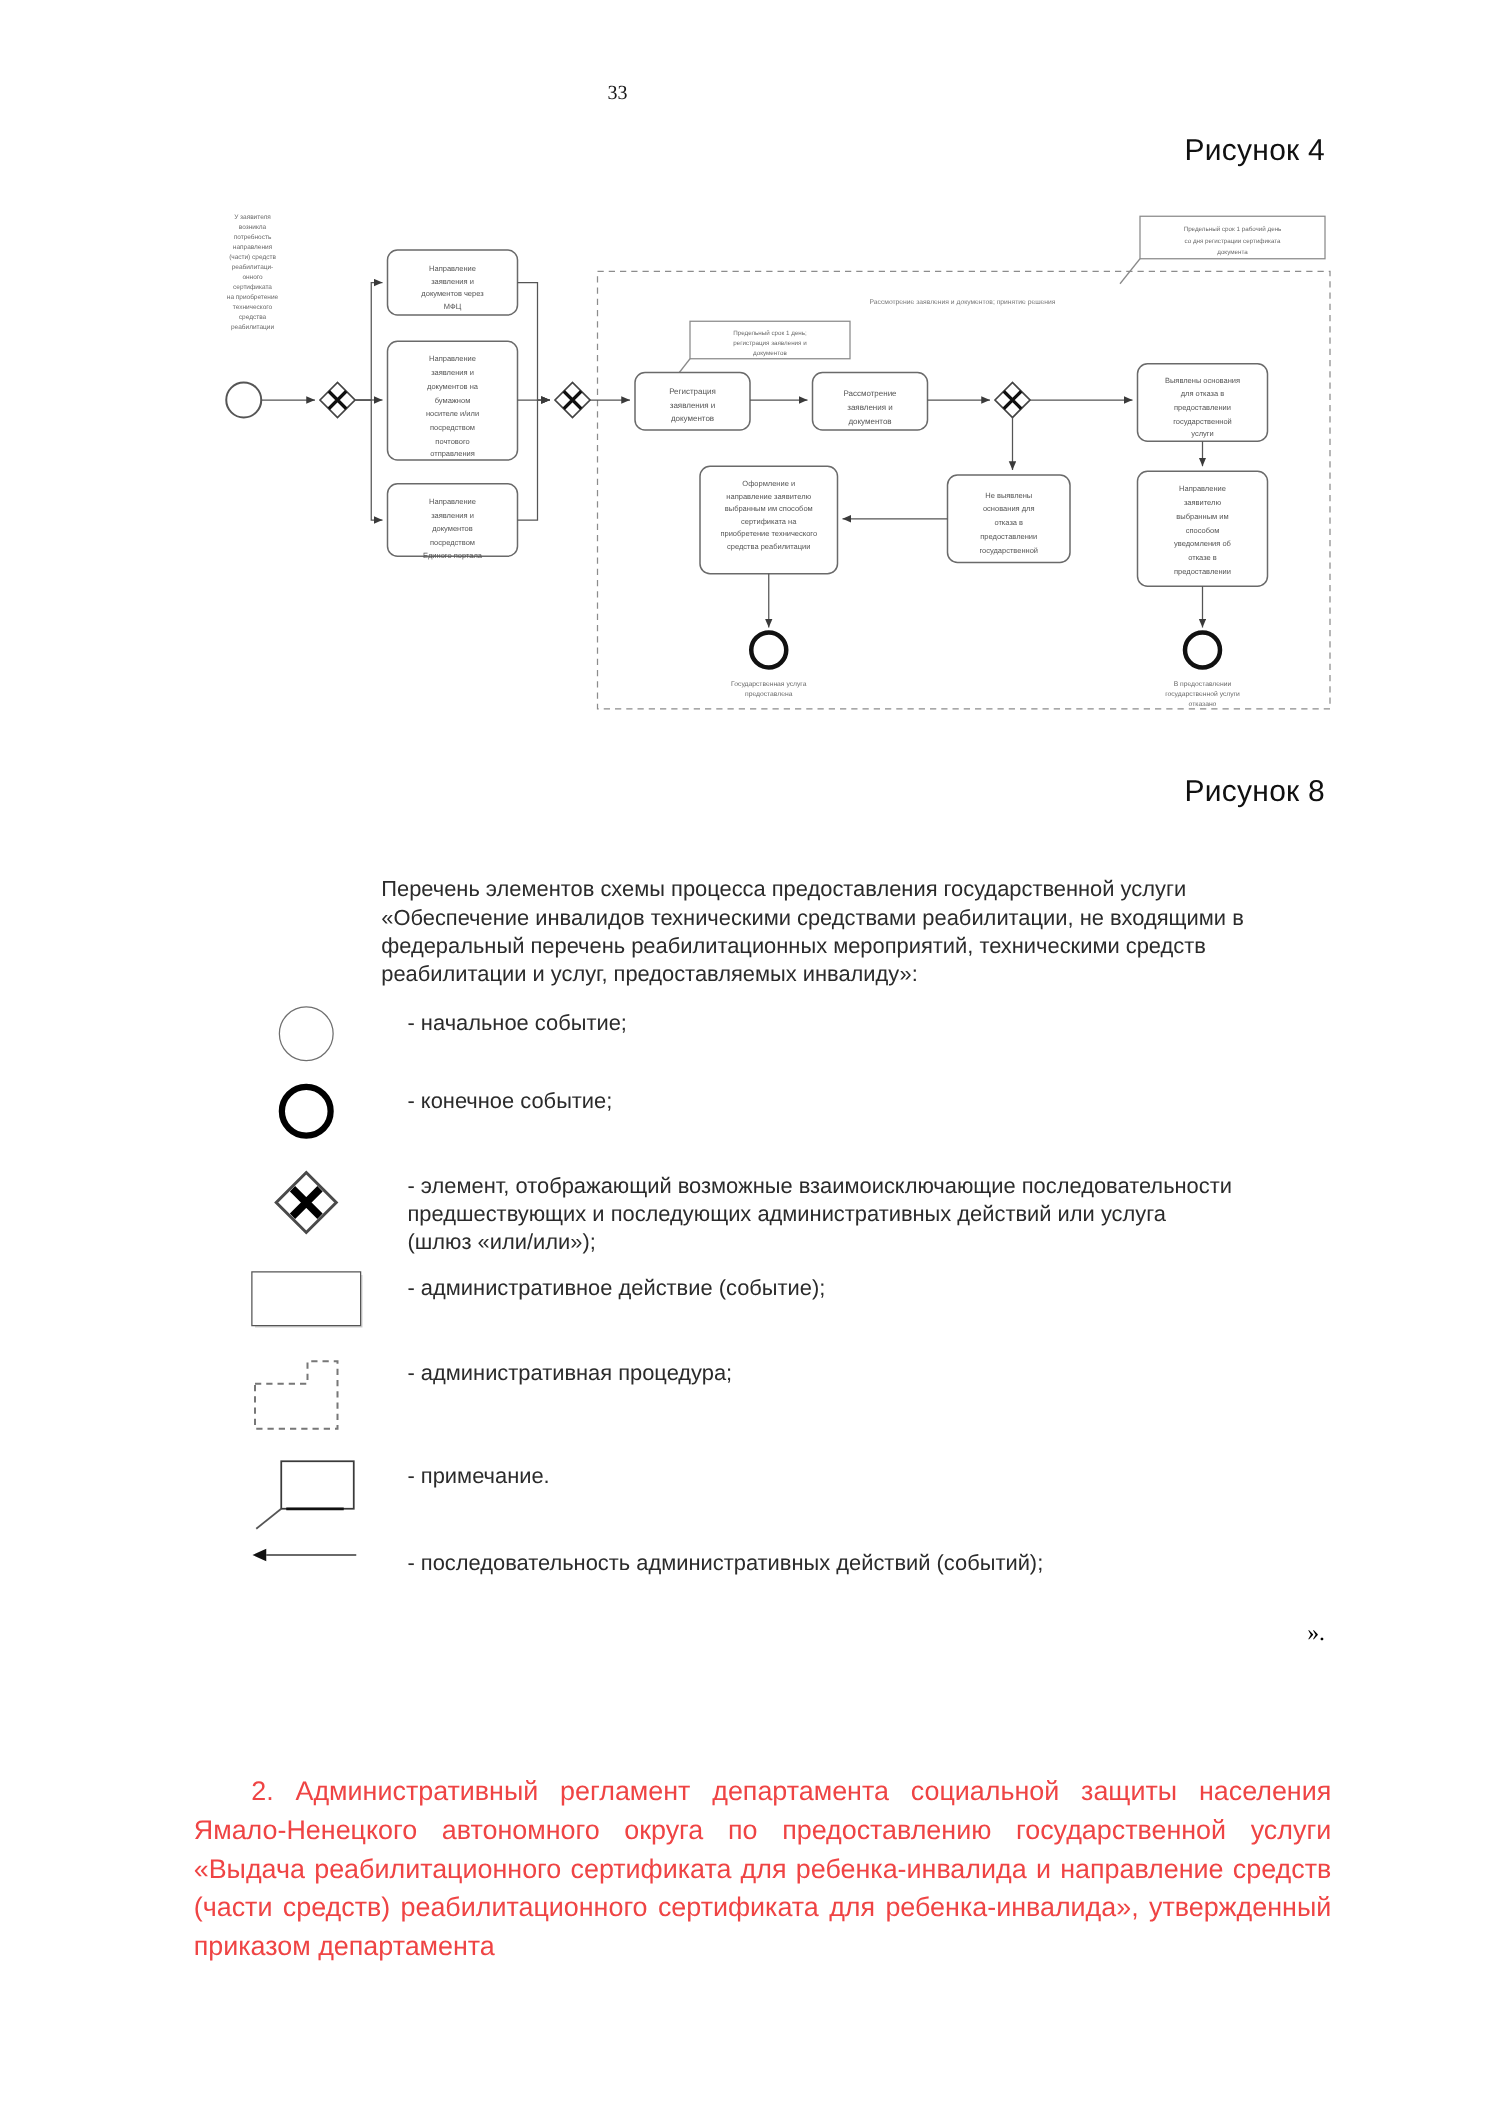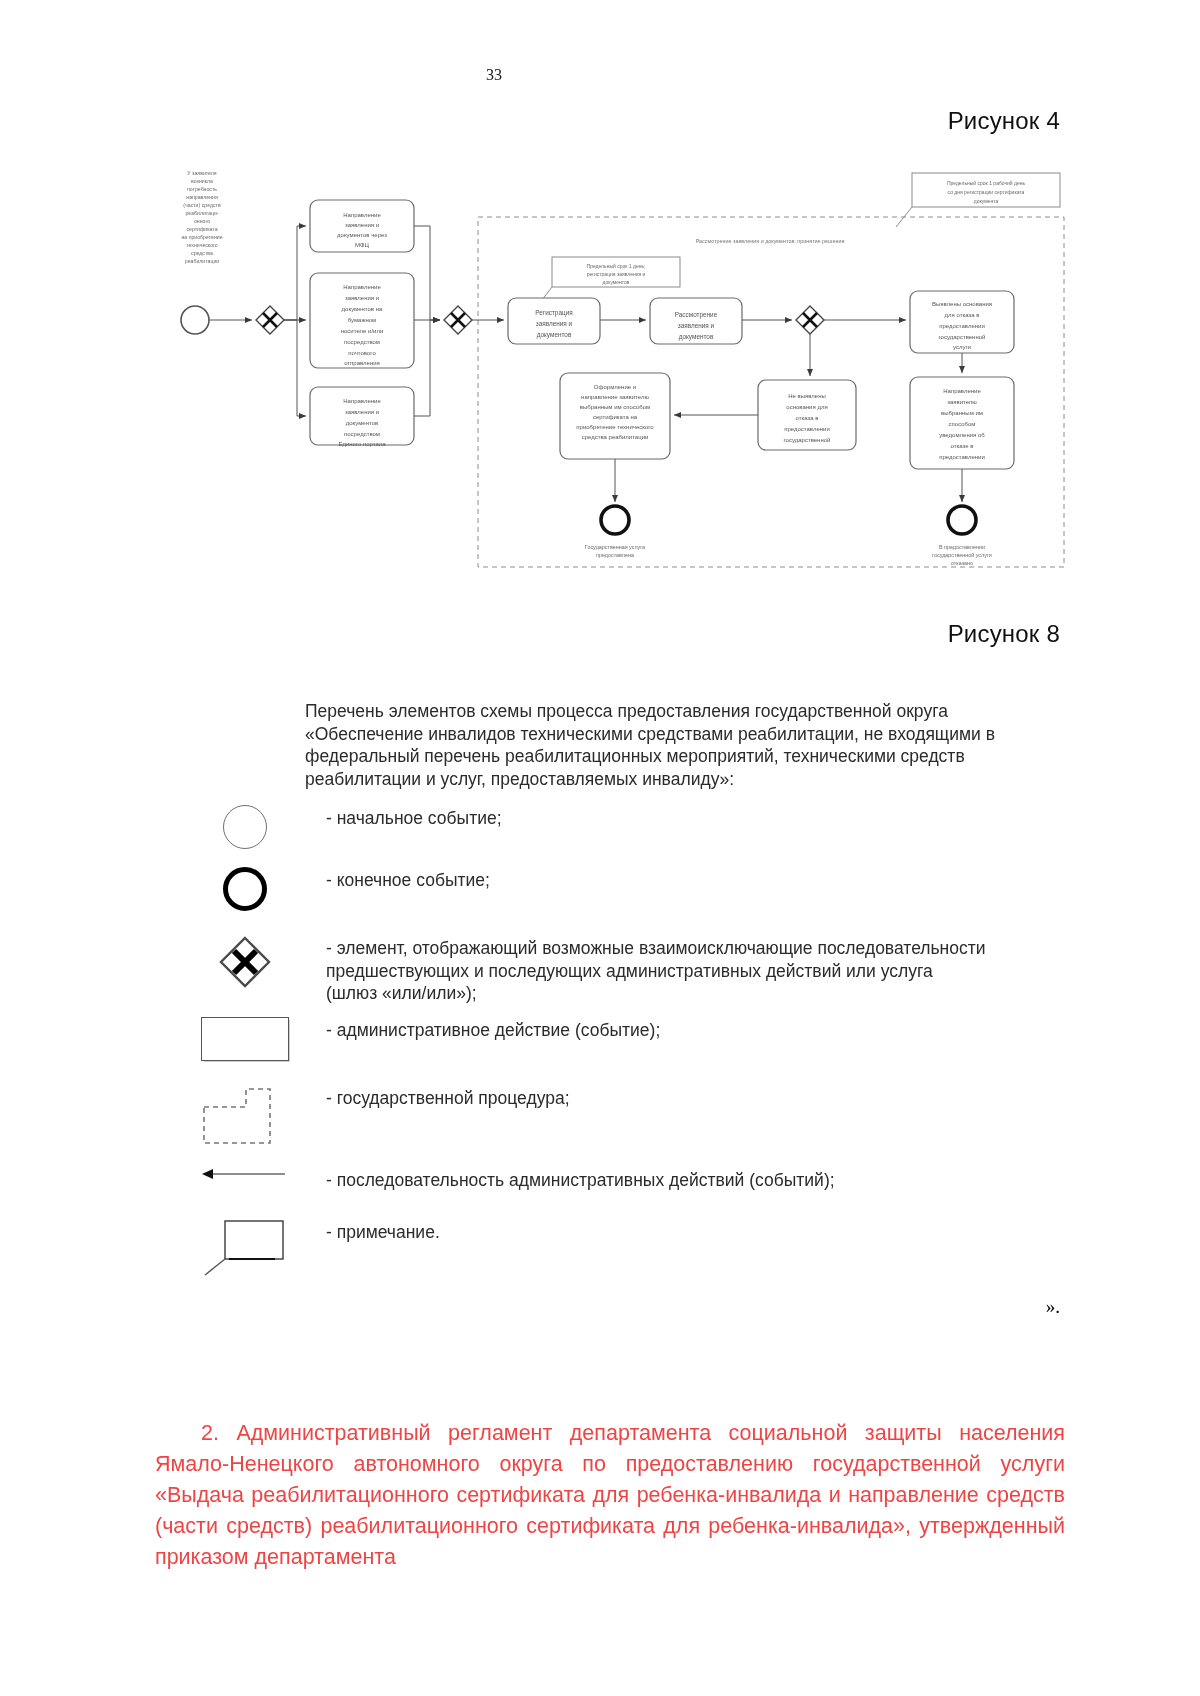--- a/index.html
+++ b/index.html
@@ -318,21 +318,21 @@
       <text x="802" y="392" font-size="5.4" fill="#6a6a6a" text-anchor="middle" font-family="Liberation Sans, sans-serif">государственной услуги</text>
       <text x="802" y="400" font-size="5.4" fill="#6a6a6a" text-anchor="middle" font-family="Liberation Sans, sans-serif">отказано</text>
     </g>
     <line x1="802" y1="304" x2="802" y2="337" stroke="#555" stroke-width="1" marker-end="url(#ah)"></line>
   </svg>
 </div>
 
 <div class="figure-caption fig5">Рисунок 8</div>
 
 <div class="legend-intro">
-  <div>Перечень элементов схемы процесса предоставления государственной округа</div>
+  <div>Перечень элементов схемы процесса предоставления государственной услуги</div>
   <div>«Обеспечение инвалидов техническими средствами реабилитации, не входящими в</div>
   <div>федеральный перечень реабилитационных мероприятий, техническими средств</div>
   <div>реабилитации и услуг, предоставляемых инвалиду»:</div>
 </div>
 
 <div class="legend">
 
   <div class="legend-row r-start">
     <div class="legend-sym">
       <div class="sym-circle-thin"></div>
@@ -374,48 +374,48 @@
     </div>
   </div>
 
   <div class="legend-row r-proc">
     <div class="legend-sym">
       <svg class="sym-proc" viewBox="0 0 90 62" xmlns="http://www.w3.org/2000/svg">
         <path d="M4,22 L46,22 L46,4 L70,4 L70,58 L4,58 z" fill="none" stroke="#777" stroke-width="1.6" stroke-dasharray="5,4"></path>
       </svg>
     </div>
     <div class="legend-text">
-      <div>- государственной процедура;</div>
-    </div>
-  </div>
-
-  <div class="legend-row r-flow">
-    <div class="legend-sym">
-      <svg class="sym-flow" viewBox="0 0 92 14" xmlns="http://www.w3.org/2000/svg">
-        <line x1="14" y1="7" x2="86" y2="7" stroke="#6a6a6a" stroke-width="1.6"></line>
-        <path d="M14,2 L3,7 L14,12 z" fill="#111"></path>
-      </svg>
-    </div>
-    <div class="legend-text">
-      <div>- последовательность административных действий (событий);</div>
+      <div>- административная процедура;</div>
     </div>
   </div>
 
   <div class="legend-row r-note">
     <div class="legend-sym">
       <svg class="sym-note" viewBox="0 0 92 58" xmlns="http://www.w3.org/2000/svg">
         <rect x="26" y="2" width="58" height="38" fill="#fff" stroke="#3a3a3a" stroke-width="1.4"></rect>
         <line x1="30" y1="40" x2="76" y2="40" stroke="#111" stroke-width="2.2"></line>
         <line x1="26" y1="40" x2="6" y2="56" stroke="#555" stroke-width="1.4"></line>
       </svg>
     </div>
     <div class="legend-text">
       <div>- примечание.</div>
     </div>
   </div>
 
+  <div class="legend-row r-flow">
+    <div class="legend-sym">
+      <svg class="sym-flow" viewBox="0 0 92 14" xmlns="http://www.w3.org/2000/svg">
+        <line x1="14" y1="7" x2="86" y2="7" stroke="#6a6a6a" stroke-width="1.6"></line>
+        <path d="M14,2 L3,7 L14,12 z" fill="#111"></path>
+      </svg>
+    </div>
+    <div class="legend-text">
+      <div>- последовательность административных действий (событий);</div>
+    </div>
+  </div>
+
 </div>
 
 <div class="closing-quote">».</div>
 
 <div class="body-paragraph">
   <span class="indent"></span><span>2.</span> <span>Административный регламент департамента социальной защиты населения Ямало-Ненецкого автономного округа по предоставлению государственной услуги «Выдача реабилитационного сертификата для ребенка-инвалида и направление средств (части средств) реабилитационного сертификата для ребенка-инвалида», утвержденный приказом департамента</span>
 </div>
 
 </body></html>

